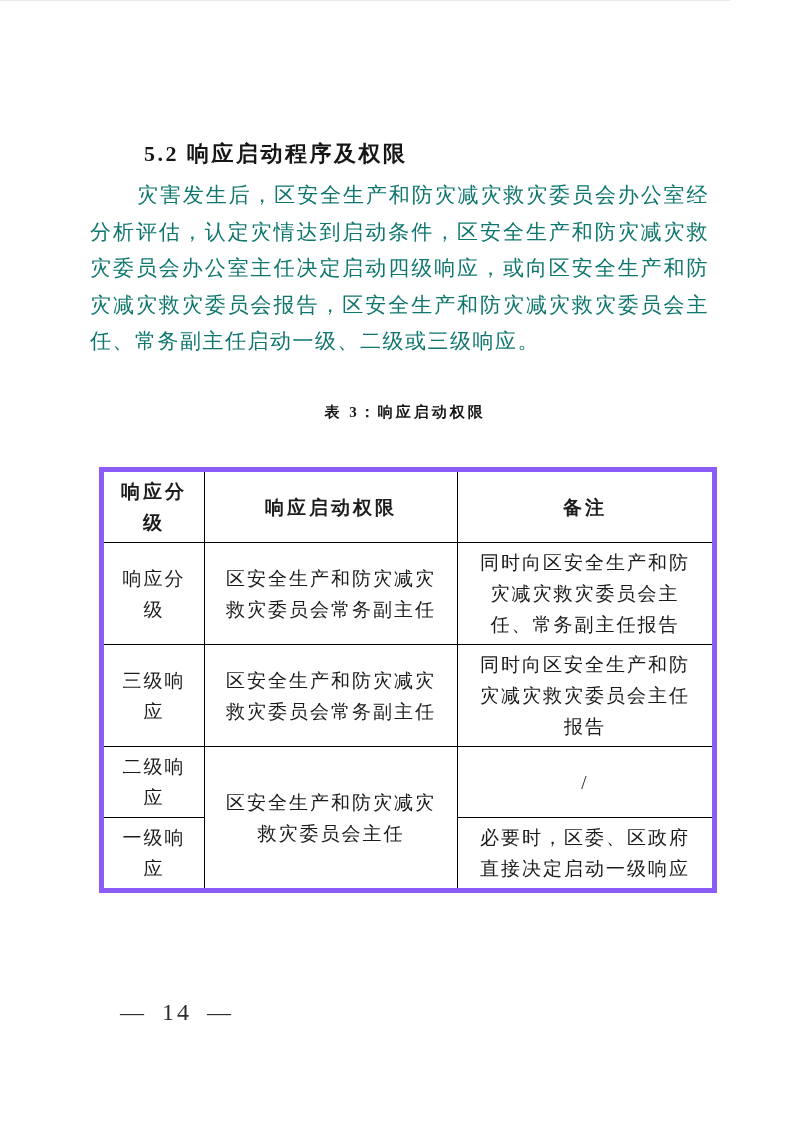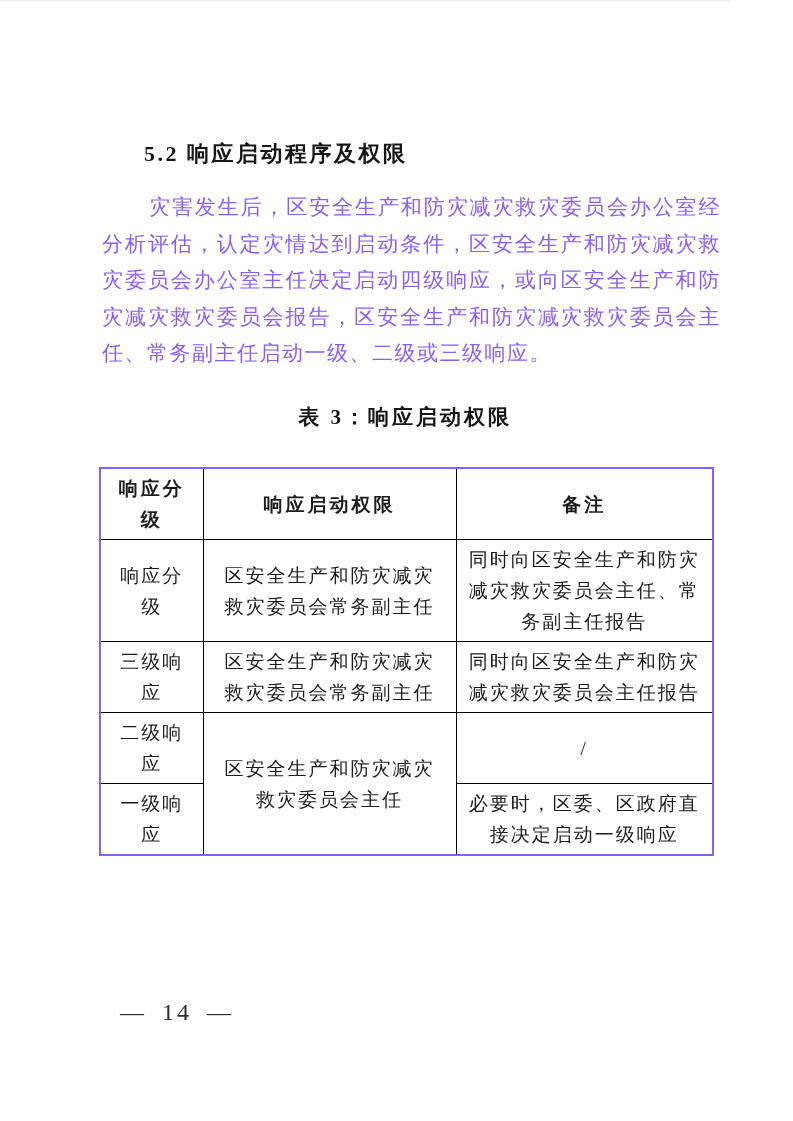--- a/index.html
+++ b/index.html
@@ -27,47 +27,47 @@
     font-weight: bold;
     letter-spacing: 2.5px;
     color: #161616;
     white-space: nowrap;
   }
   .body-paragraph {
     position: absolute;
     left: 90px;
     top: 176px;
     width: 619px;
-    margin: 12px;
+    margin: 0;
     font-size: 21px;
     line-height: 36.5px;
     letter-spacing: 1.5px;
     text-align: justify;
     text-indent: 47px;
-    color: #8b5cf6;
+    color: #0f766e;
   }
   .table-title {
     position: absolute;
     left: 90px;
     top: 402px;
     width: 630px;
     text-align: center;
-    font-size: 21px;
+    font-size: 15px;
     font-weight: bold;
     letter-spacing: 3px;
     color: #161616;
   }
   table.resp-table {
     position: absolute;
     left: 99px;
     top: 466px;
     width: 613px;
     border-collapse: collapse;
     table-layout: fixed;
-    border: 2px solid #8b5cf6;
+    border: 5px solid #8b5cf6;
   }
   table.resp-table th,
   table.resp-table td {
     border: 1px solid #000000;
     text-align: center;
     vertical-align: middle;
     font-size: 19px;
     line-height: 31px;
     letter-spacing: 2px;
     padding: 4px 12px;

